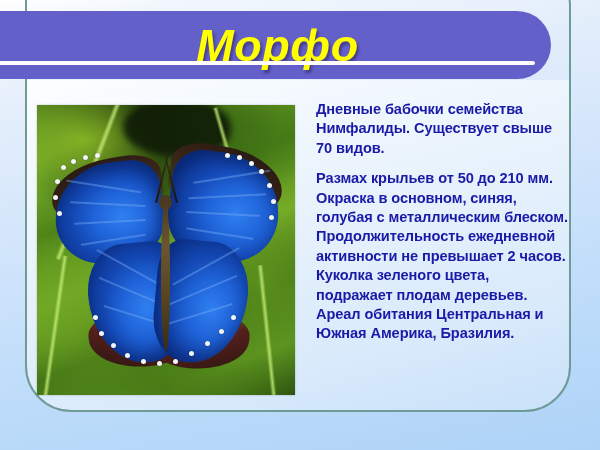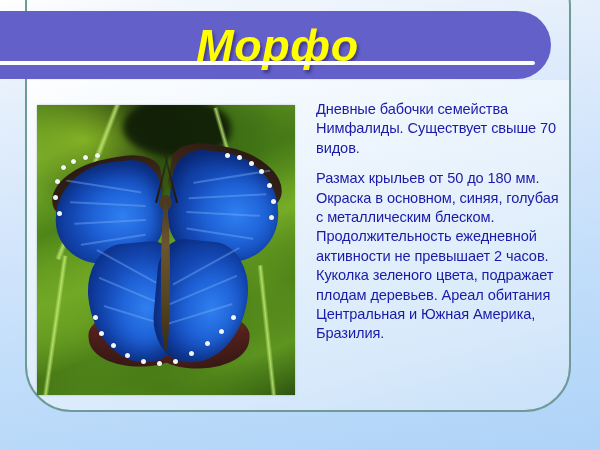--- a/index.html
+++ b/index.html
@@ -190,21 +190,21 @@
   
   .text-col {
     position:absolute;
     left:316px; top:100px;
     width:252px;
     z-index:4;
   }
   .para {
     color:#1a1aa8;
     font-size:14.6px;
-    font-weight:normal;
+    font-weight:bold;
     line-height:1.33;
     letter-spacing:-0.1px;
   }
   .para + .para { margin-top:11px; }
 </style>
 </head>
 <body>
 
 <div class="frame-fill"></div>
 <div class="frame"></div>
@@ -278,14 +278,14 @@
 
     <div class="ant ant-l"></div>
     <div class="ant ant-r"></div>
     <div class="head"></div>
     <div class="body"></div>
   </div>
 </div>
 
 <div class="text-col">
   <p class="para">Дневные бабочки семейства Нимфалиды. Существует свыше 70 видов.</p>
-  <p class="para">Размах крыльев от 50 до 180 мм. Окраска в основном, синяя, голубая с металлическим блеском. Продолжительность ежедневной активности не превышает 2 часов. Куколка зеленого цвета, подражает плодам деревьев. Ареал обитания Центральная и Южная Америка, Бразилия.</p>
+  <p class="para">Размах крыльев от 50 до 210 мм. Окраска в основном, синяя, голубая с металлическим блеском. Продолжительность ежедневной активности не превышает 2 часов. Куколка зеленого цвета, подражает плодам деревьев. Ареал обитания Центральная и Южная Америка, Бразилия.</p>
 </div>
 
 </body></html>

